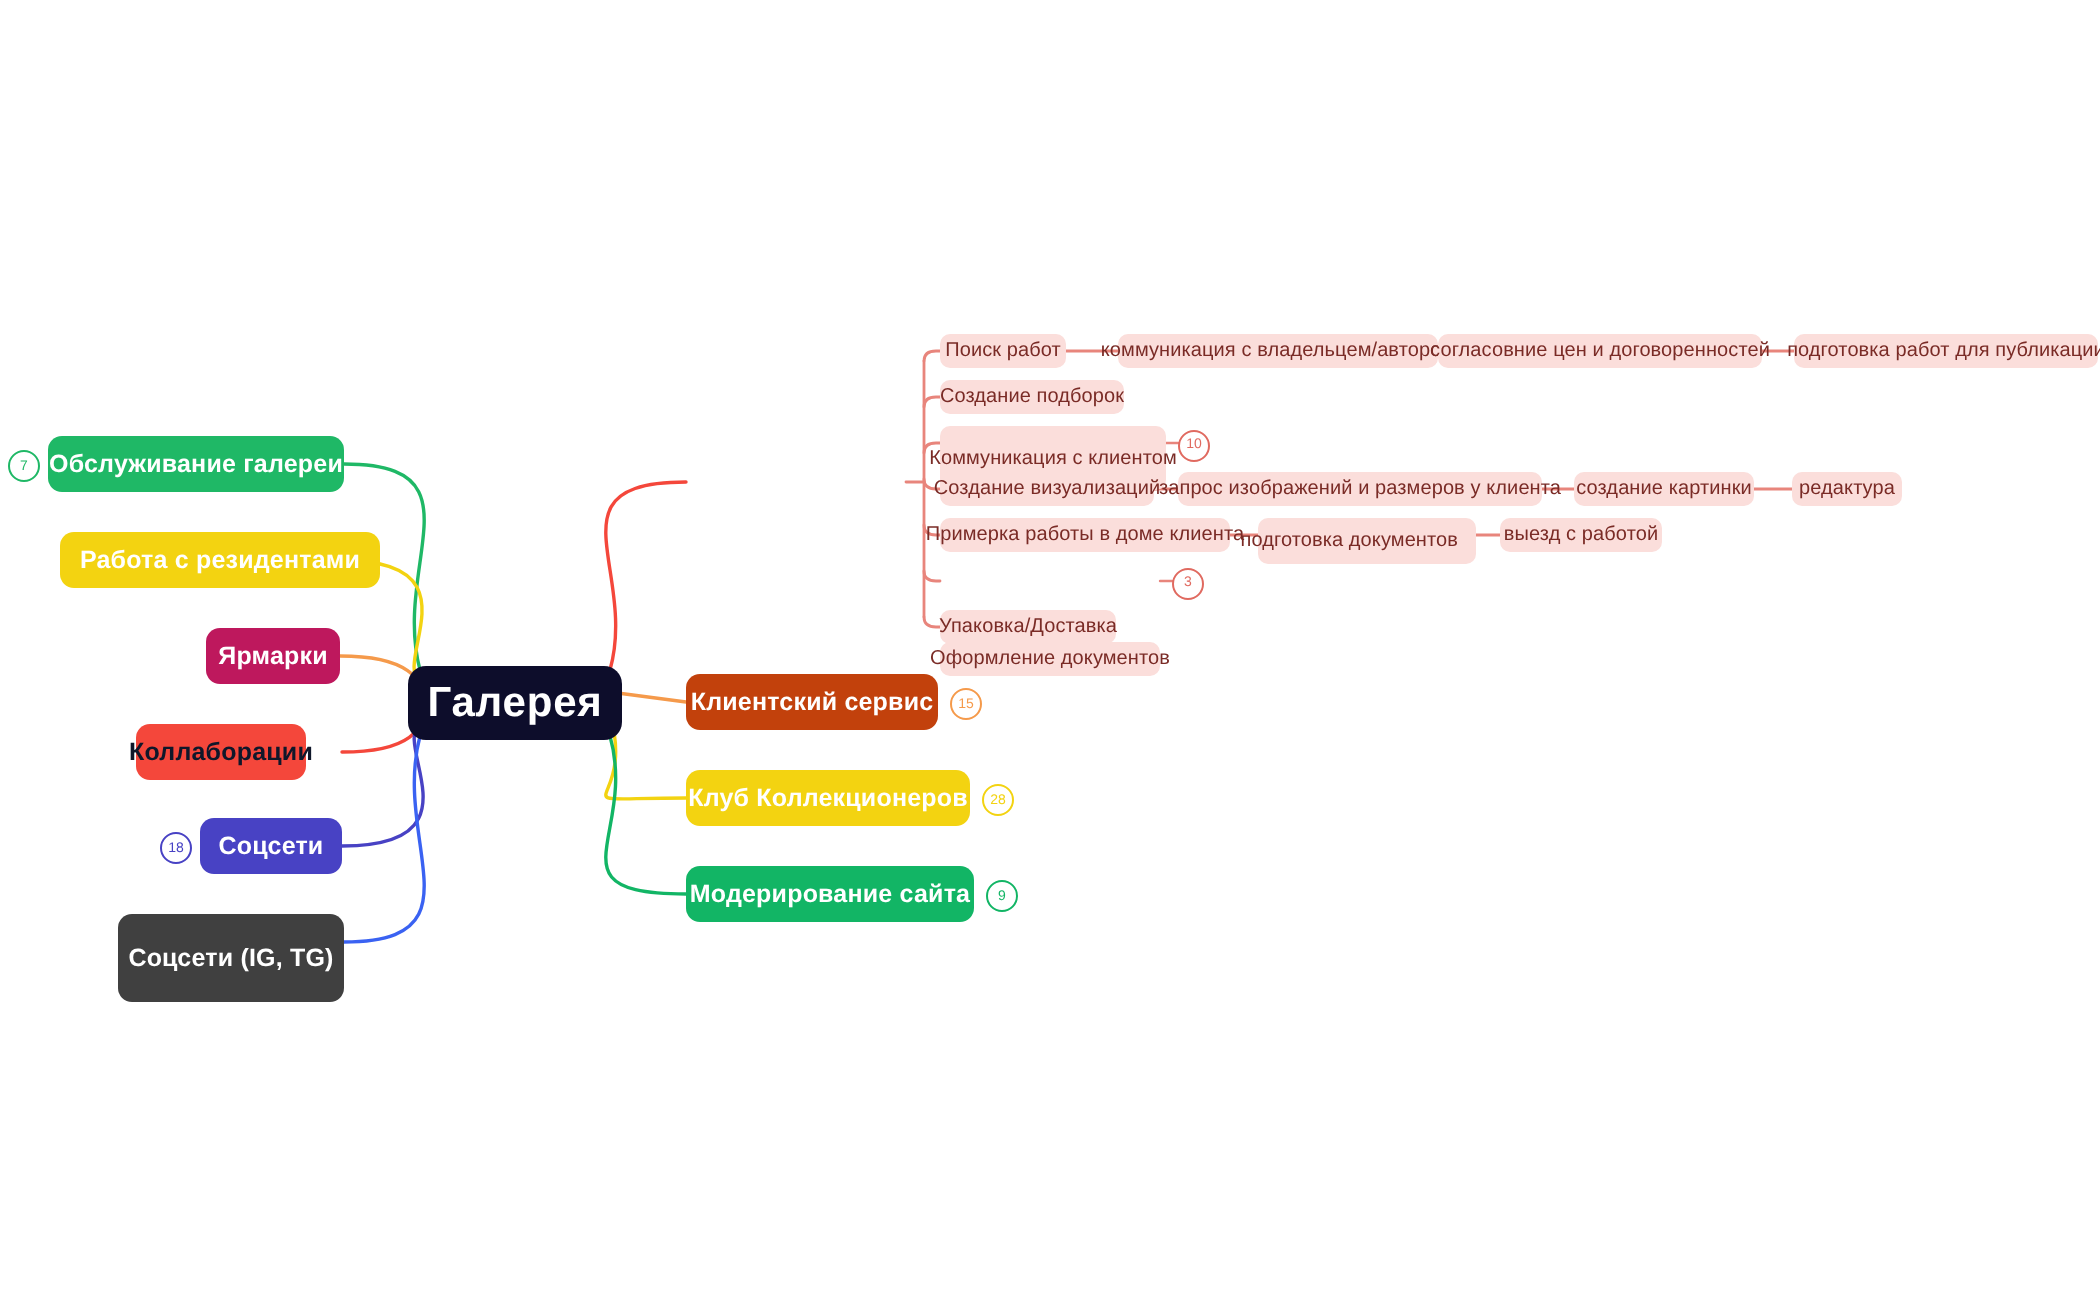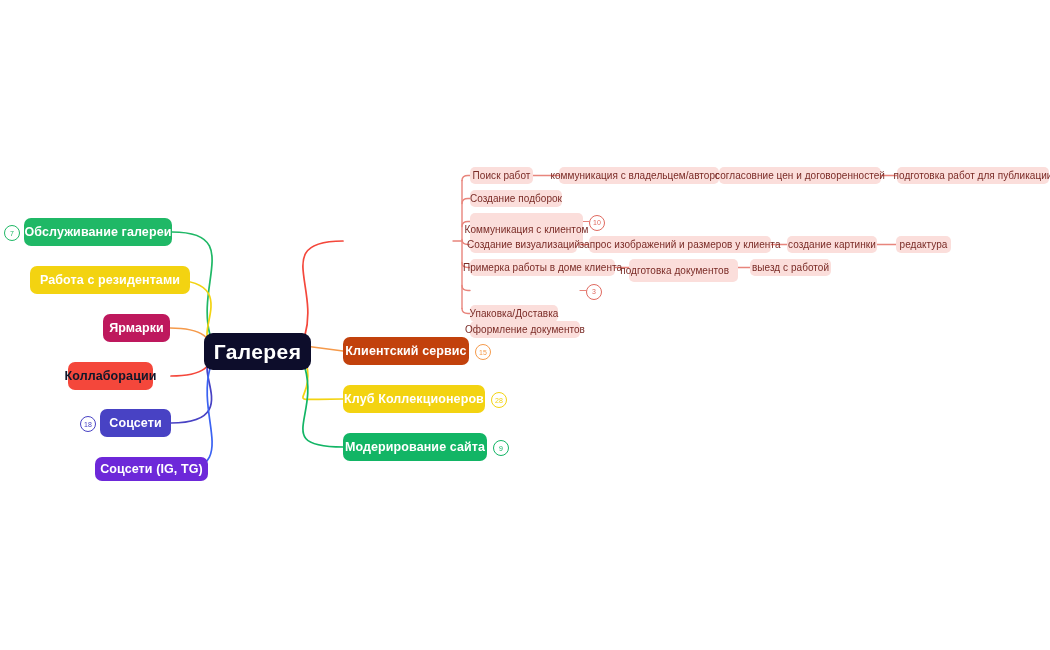--- a/index.html
+++ b/index.html
@@ -125,21 +125,21 @@
     <div class="node branch" style="left: 103px; top: 314px; width: 67px; height: 28px; background: #be185d; color: rgb(255, 255, 255);">
       <span>Ярмарки</span>
     </div>
     <div class="node branch" style="left: 68px; top: 362px; width: 85px; height: 28px; background: rgb(244, 71, 59); color: #0f172a;">
       <span>Коллаборации</span>
     </div>
     <div class="node branch" style="left: 100px; top: 409px; width: 71px; height: 28px; background: rgb(72, 66, 196); color: rgb(255, 255, 255);">
       <span>Соцсети</span>
     </div>
     <div class="badge" style="left: 80px; top: 416px; color: rgb(72, 66, 196);">18</div>
-    <div class="node branch" style="left: 59px; top: 457px; width: 113px; height: 24px; background: #6d28d9; color: rgb(255, 255, 255); margin-left: 36px;">
+    <div class="node branch" style="left: 59px; top: 457px; width: 113px; height: 44px; background: #404040; color: rgb(255, 255, 255);">
       <span>Соцсети (IG, TG)</span>
     </div>
     <div class="node branch" style="left: 343px; top: 337px; width: 126px; height: 28px; background: #c2410c; color: rgb(255, 255, 255);">
       <span>Клиентский сервис</span>
     </div>
     <div class="badge" style="left: 475px; top: 344px; color: rgb(245, 154, 75);">15</div>
     <div class="node branch" style="left: 343px; top: 385px; width: 142px; height: 28px; background: rgb(243, 211, 17); color: rgb(255, 255, 255);">
       <span>Клуб Коллекционеров</span>
     </div>
     <div class="badge" style="left: 491px; top: 392px; color: rgb(243, 211, 17);">28</div>

